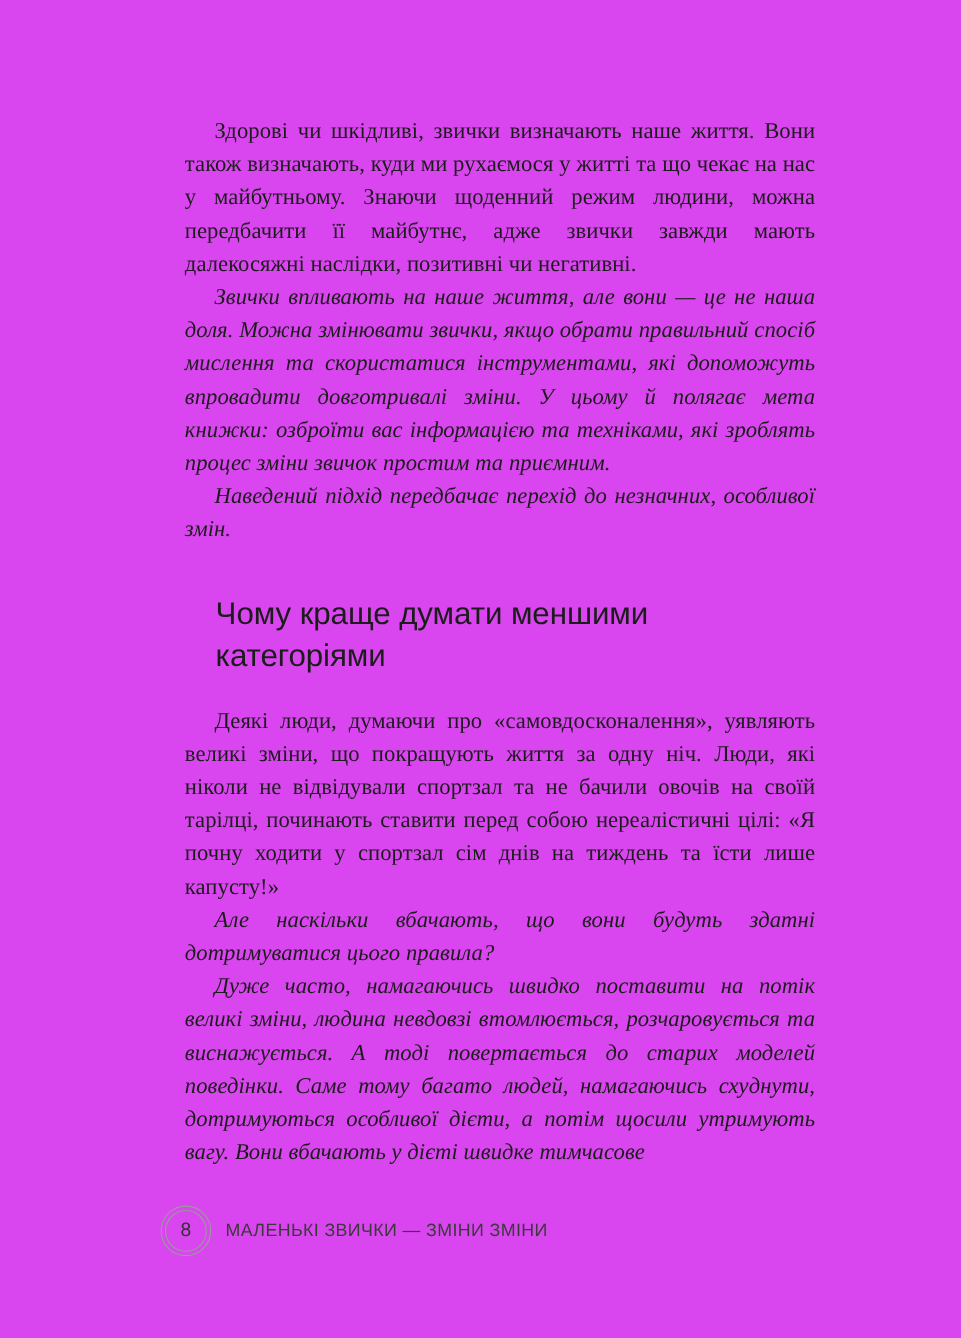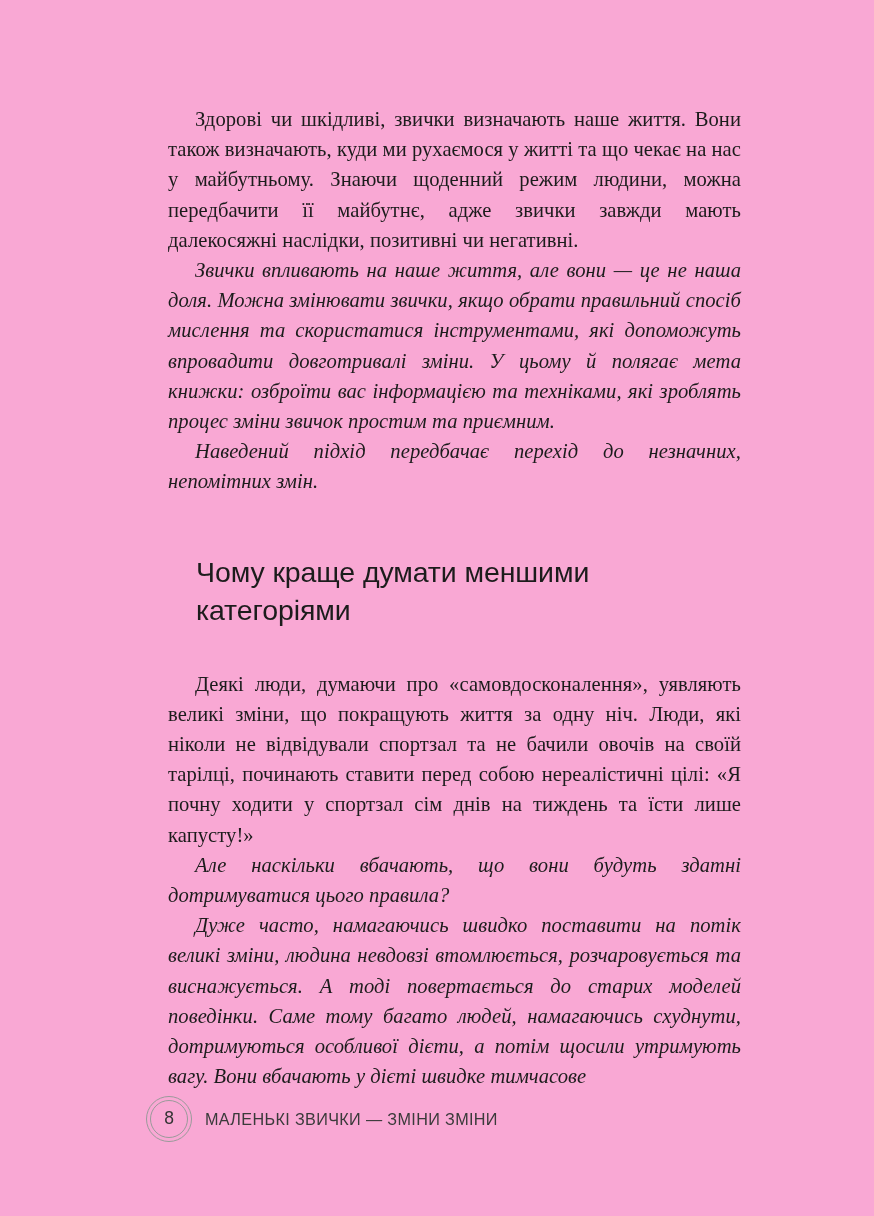--- a/index.html
+++ b/index.html
@@ -6,21 +6,21 @@
   html, body {
     margin: 0;
     padding: 0;
     background: #ffffff;
   }
 
   .page {
     position: relative;
     width: 874px;
     height: 1216px;
-    background: #f9a8d4;
+    background: #d946ef;
     overflow: hidden;
     box-sizing: border-box;
   }
 
   
   .text-column {
     position: absolute;
     left: 168px;
     top: 104px;
     width: 573px;
@@ -45,21 +45,21 @@
     font-style: italic;
   }
 
   
   .section-heading {
     font-family: "Liberation Sans", "DejaVu Sans", sans-serif;
     font-size: 28.5px;
     line-height: 38px;
     font-weight: 400;
     color: #1c1c1c;
-    margin: 14px;
+    margin: 0;
     padding: 0;
     margin-left: 28px;
     letter-spacing: -0.1px;
     white-space: pre-line;
   }
 
   .gap-before-heading { height: 42px; }
   .gap-after-heading  { height: 26px; }
 
   
@@ -123,21 +123,21 @@
 </style>
 </head>
 <body>
 
 <div class="page">
 
   <div class="text-column">
 
     <p class="para">Здорові чи шкідливі, звички визначають наше життя. Вони також визначають, куди ми рухаємося у житті та що чекає на нас у майбутньому. Знаючи щоденний режим людини, можна передбачити її майбутнє, адже звички завжди мають далекосяжні наслідки, позитивні чи негативні.</p>
     <p class="para">Звички впливають на наше життя, але вони — це не наша доля. Можна змінювати звички, якщо обрати правильний спосіб мислення та скористатися інструментами, які допоможуть впровадити довготривалі зміни. У цьому й полягає мета книжки: озброїти вас інформацією та техніками, які зроблять процес зміни звичок простим та приємним.</p>
-    <p class="para">Наведений підхід передбачає перехід до незначних, непомітних змін.</p>
+    <p class="para">Наведений підхід передбачає перехід до незначних, особливої змін.</p>
 
     <div class="gap-before-heading"></div>
 
     <h2 class="section-heading">Чому краще думати меншими
 категоріями</h2>
 
     <div class="gap-after-heading"></div>
 
     <p class="para">Деякі люди, думаючи про «самовдосконалення», уявляють великі зміни, що покращують життя за одну ніч. Люди, які ніколи не відвідували спортзал та не бачили овочів на своїй тарілці, починають ставити перед собою нереалістичні цілі: «Я почну ходити у спортзал сім днів на тиждень та їсти лише капусту!»</p>
     <p class="para">Але наскільки вбачають, що вони будуть здатні дотримуватися цього правила?</p>

